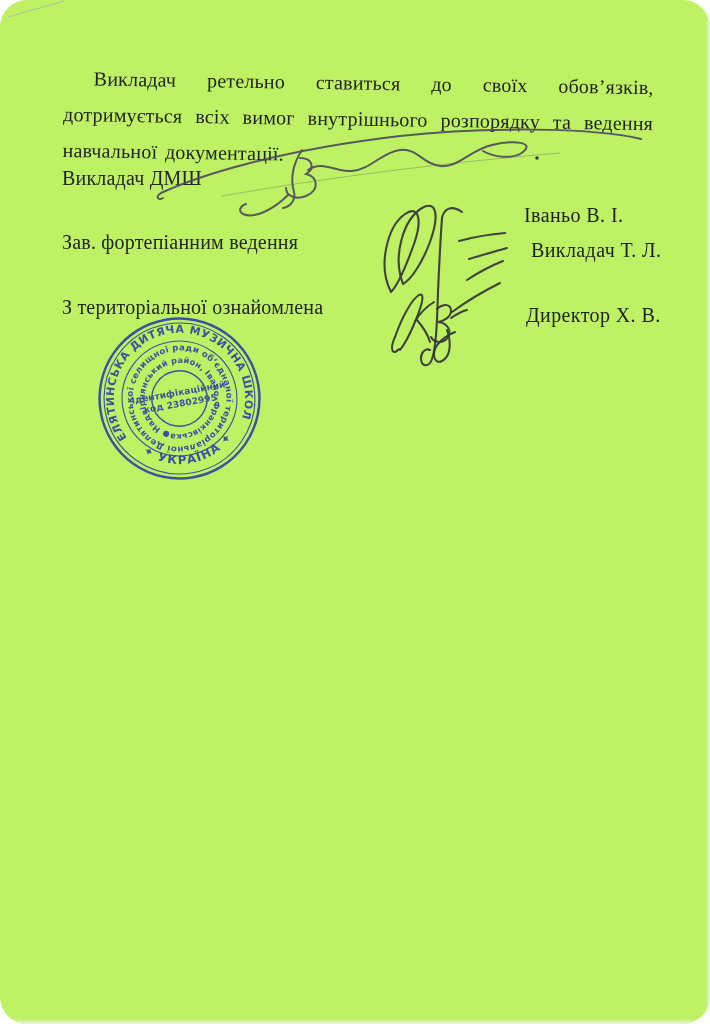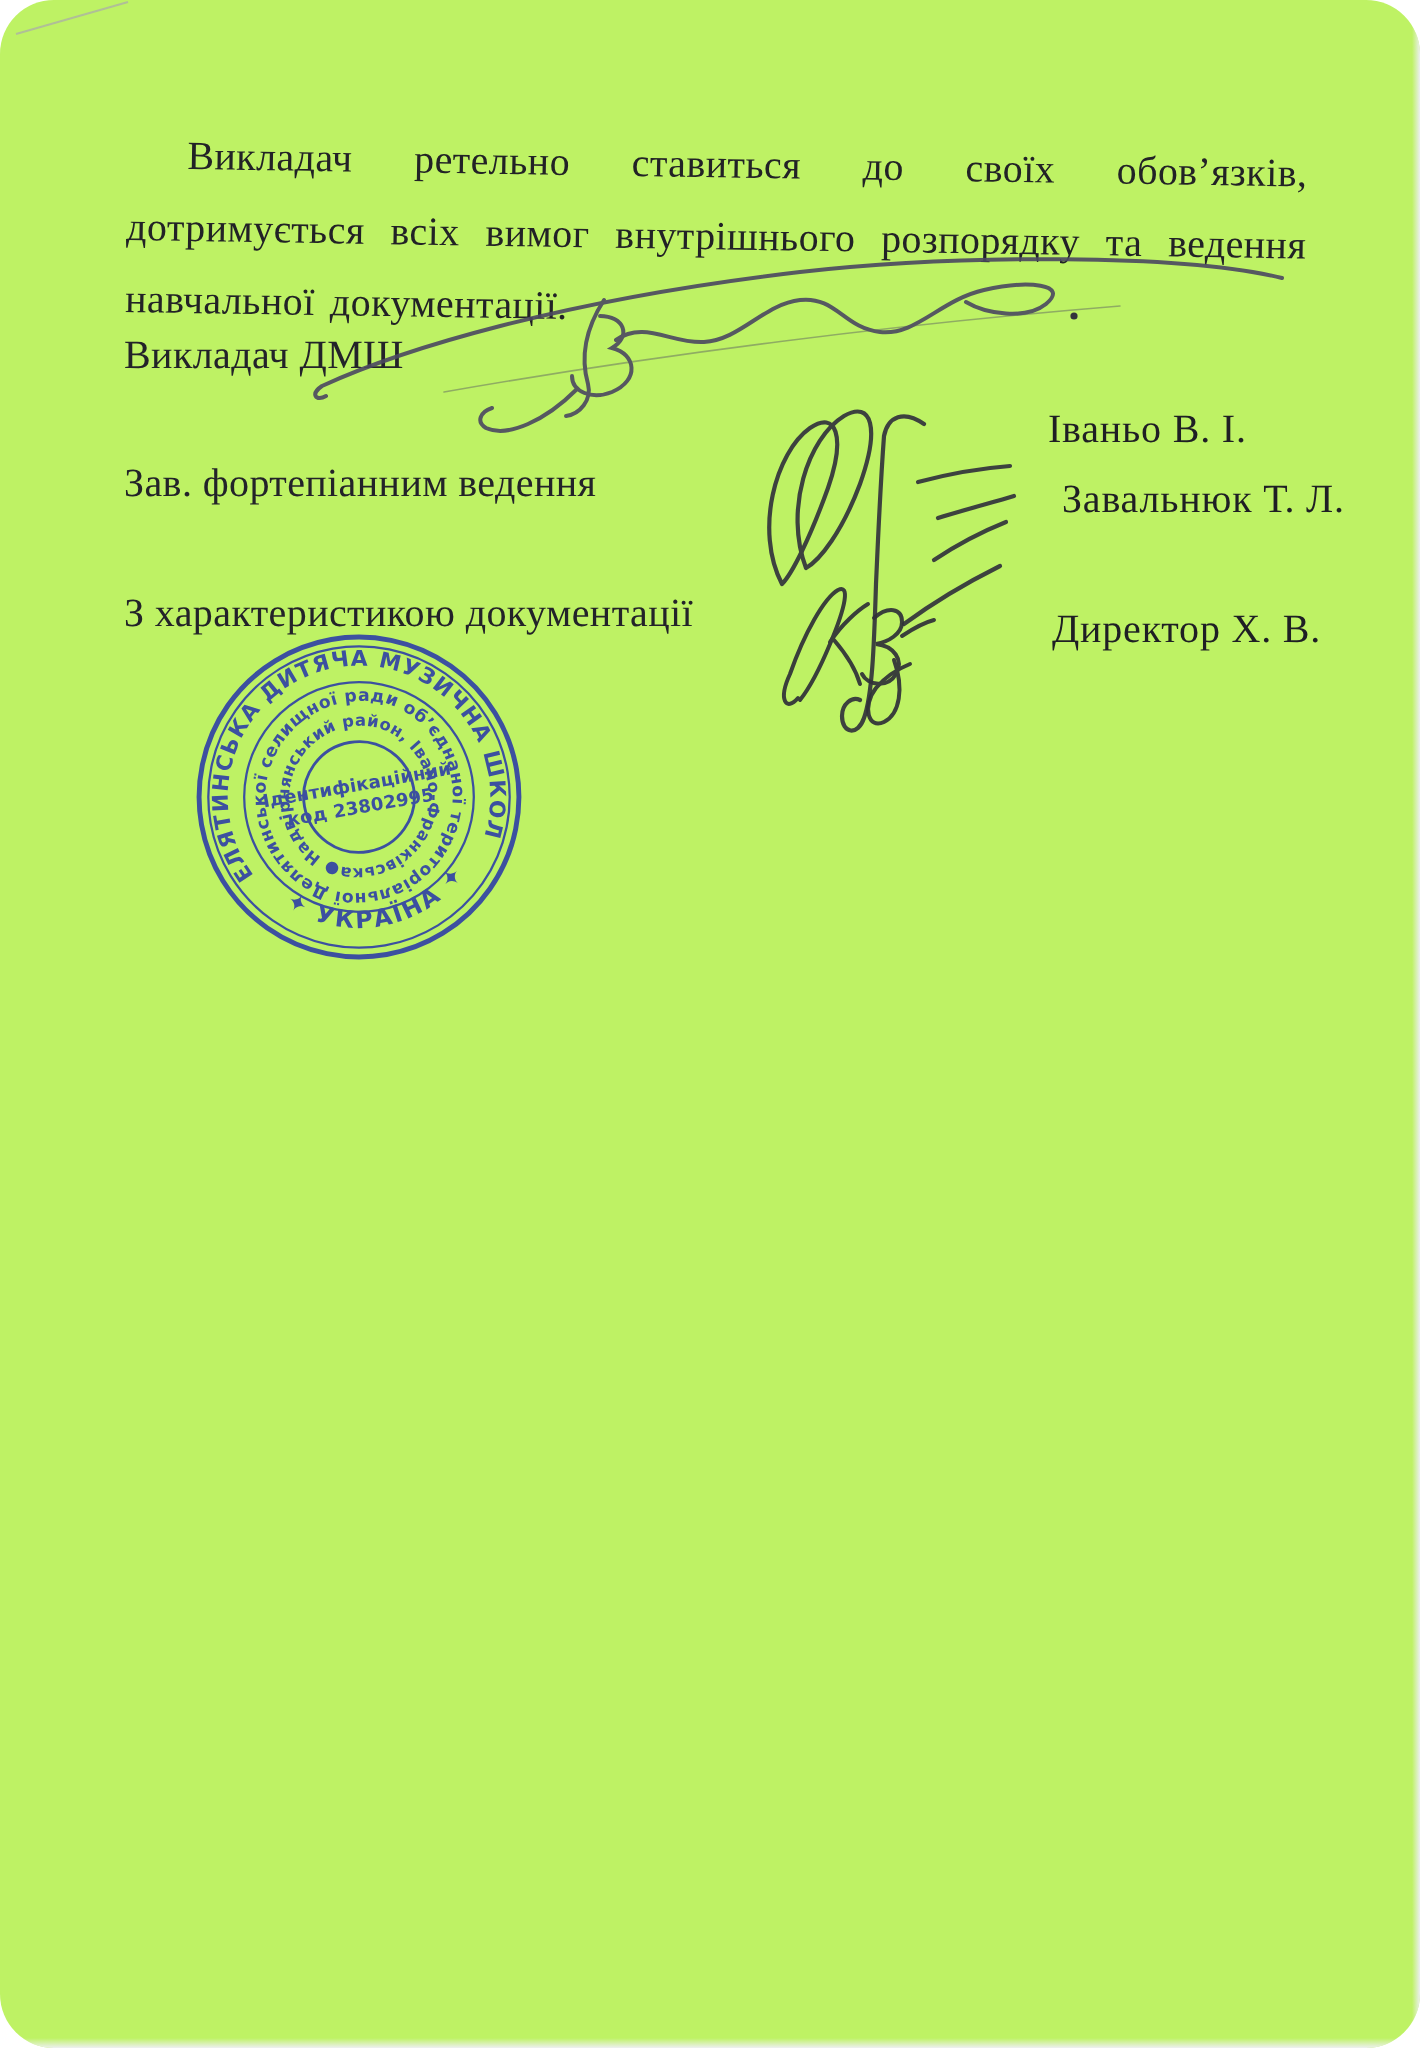--- a/index.html
+++ b/index.html
@@ -51,23 +51,23 @@
 <body>
 
 <div class="page">
 
   <div class="abs para">Викладач ретельно ставиться до своїх обов’язків, дотримується всіх вимог внутрішнього розпорядку та ведення навчальної документації.</div>
 
   <div class="abs role role-1">Викладач ДМШ</div>
   <div class="abs name name-1">Іваньо В. І.</div>
 
   <div class="abs role role-2">Зав. фортепіанним ведення</div>
-  <div class="abs name name-2">Завальнюк Т. Л.</div>
+  <div class="abs name name-2">Викладач Т. Л.</div>
 
-  <div class="abs role role-3">З характеристикою документації</div>
+  <div class="abs role role-3">З територіальної ознайомлена</div>
   <div class="abs name name-3">Директор Х. В.</div>
 
   <svg class="abs sig-overlay" viewBox="0 0 710 1024" xmlns="http://www.w3.org/2000/svg">
 
     <path d="M8,17 L64,1" stroke="#a9a9ac" stroke-width="1.1" fill="none" opacity=".7"></path>
 
     <g stroke="#4b4861" stroke-width="2" fill="none" stroke-linecap="round" opacity=".9">
       <path d="M163,198 C158,201 155,197 161,193 C200,175 280,150 400,136 C480,127 592,127 641,139"></path>
       <path d="M222,196 C330,177 450,162 560,153" stroke-width=".8" opacity=".45"></path>
       <path d="M302,150 C293,164 290,178 294,192 C296,200 290,207 283,208"></path>

